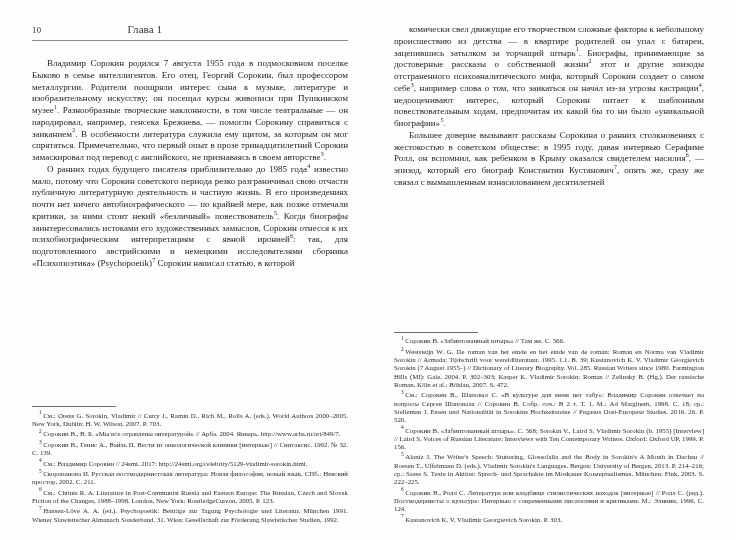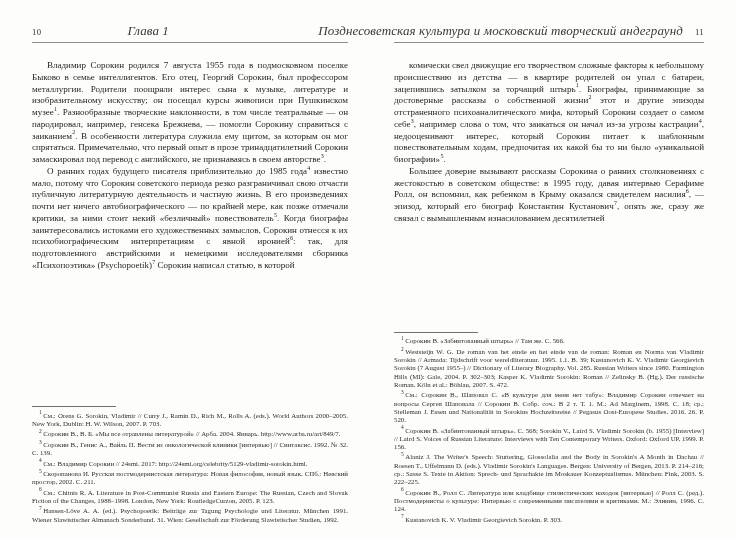--- a/index.html
+++ b/index.html
@@ -48,22 +48,21 @@
   }
   .runhead-left  { justify-content: flex-start; }
   .runhead-right { justify-content: flex-end; }
   .folio {
     font-family: "Liberation Serif", serif;
     font-size: 8.6px;
     letter-spacing: .4px;
     color: #2b2b2b;
   }
   .runtitle {
-    font-style: italic;
-    font-size: 13px;
+    font-size: 11px;
     color: #3a3a3a;
   }
   .runhead-left .folio  { margin-right: 86px; }
   .runhead-right .folio { margin-left: 12px; }
 
   
   .body-col {
     flex: 0 0 auto;
   }
   p.para {
@@ -140,24 +139,20 @@
           <p class="note"><span class="note-num">5</span><span class="it">Скоропанова И.</span><span> Русская постмодернистская литература: Новая философия, новый язык. СПб.: Невский простор, 2002. С. 211.</span></p>
           <p class="note"><span class="note-num">6</span><span>См.: </span><span class="it">Chitnis R. A.</span><span> Literature in Post-Communist Russia and Eastern Europe: The Russian, Czech and Slovak Fiction of the Changes, 1988–1998. London, New York: RoutledgeCurzon, 2005. P. 123.</span></p>
           <p class="note"><span class="note-num">7</span><span class="it">Hansen-Löve A. A.</span><span> (ed.). Psychopoetik: Beiträge zur Tagung Psychologie und Literatur. München 1991. Wiener Slawistischer Almanach Sonderband. 31. Wien: Gesellschaft zur Förderung Slawistischer Studien, 1992.</span></p>
         </div>
     </div>
 
   </div>
 
   <div class="page page-right">
 
-    <div class="runhead runhead-right">
-      <span class="runtitle">Позднесоветская культура и московский творческий андеграунд</span>
-      <span class="folio">11</span>
-    </div>
 
     <div class="body-col">
         <p class="para"><span>комически свел движущие его творчеством сложные факторы к небольшому происшествию из детства&nbsp;— в квартире родителей он упал с батареи, зацепившись затылком за торчащий штырь</span><sup class="fn">1</sup><span>. Биографы, принимающие за достоверные рассказы о собственной жизни</span><sup class="fn">2</sup><span> этот и другие эпизоды отстраненного психоаналитического мифа, который Сорокин создает о самом себе</span><sup class="fn">3</sup><span>, например слова о том, что заикаться он начал из-за угрозы кастрации</span><sup class="fn">4</sup><span>, недооценивают интерес, который Сорокин питает к шаблонным повествовательным ходам, предпочитая их какой бы то ни было «уникальной биографии»</span><sup class="fn">5</sup><span>.</span></p>
         <p class="para"><span>Большее доверие вызывают рассказы Сорокина о ранних столкновениях с жестокостью в советском обществе: в 1995 году, давая интервью Серафиме Ролл, он вспомнил, как ребенком в Крыму оказался свидетелем насилия</span><sup class="fn">6</sup><span>,&nbsp;— эпизод, который его биограф Константин Кустанович</span><sup class="fn">7</sup><span>, опять же, сразу же связал с вымышленным изнасилованием десятилетней</span></p>
       </div>
 
     <div class="notes">
       <div class="notes-rule"></div>
       <div>
           <p class="note"><span class="note-num">1</span><span class="it">Сорокин В.</span><span> «Забинтованный штырь» // Там же. С. 566.</span></p>

